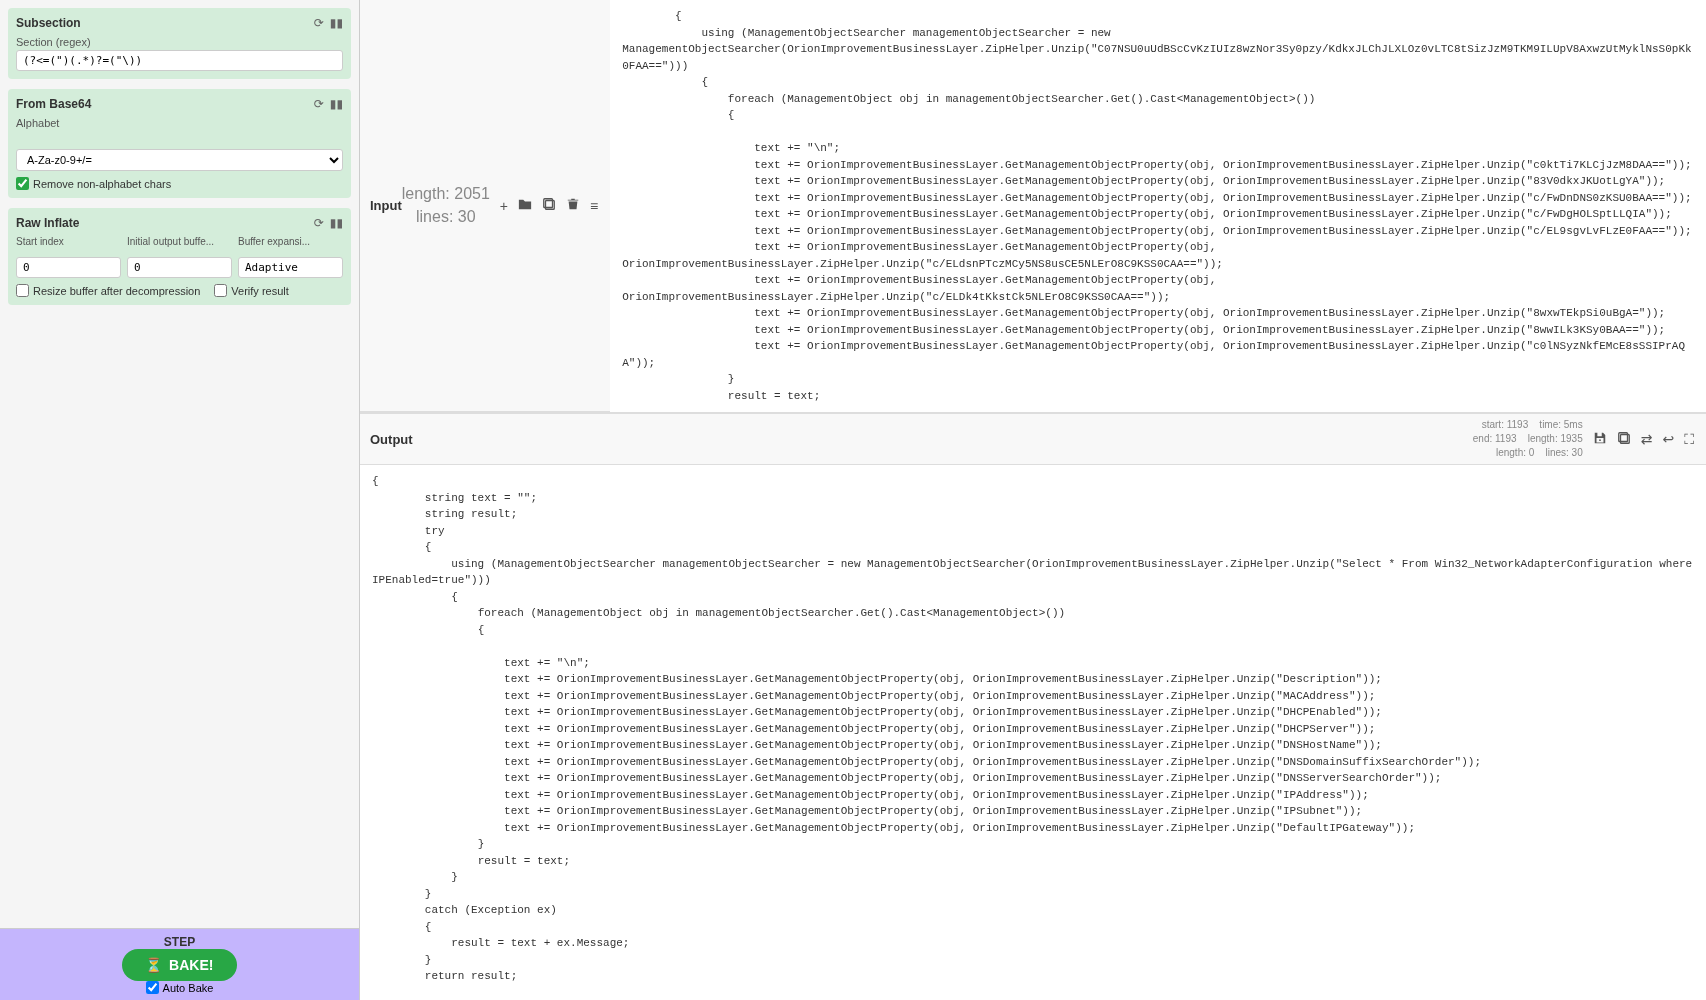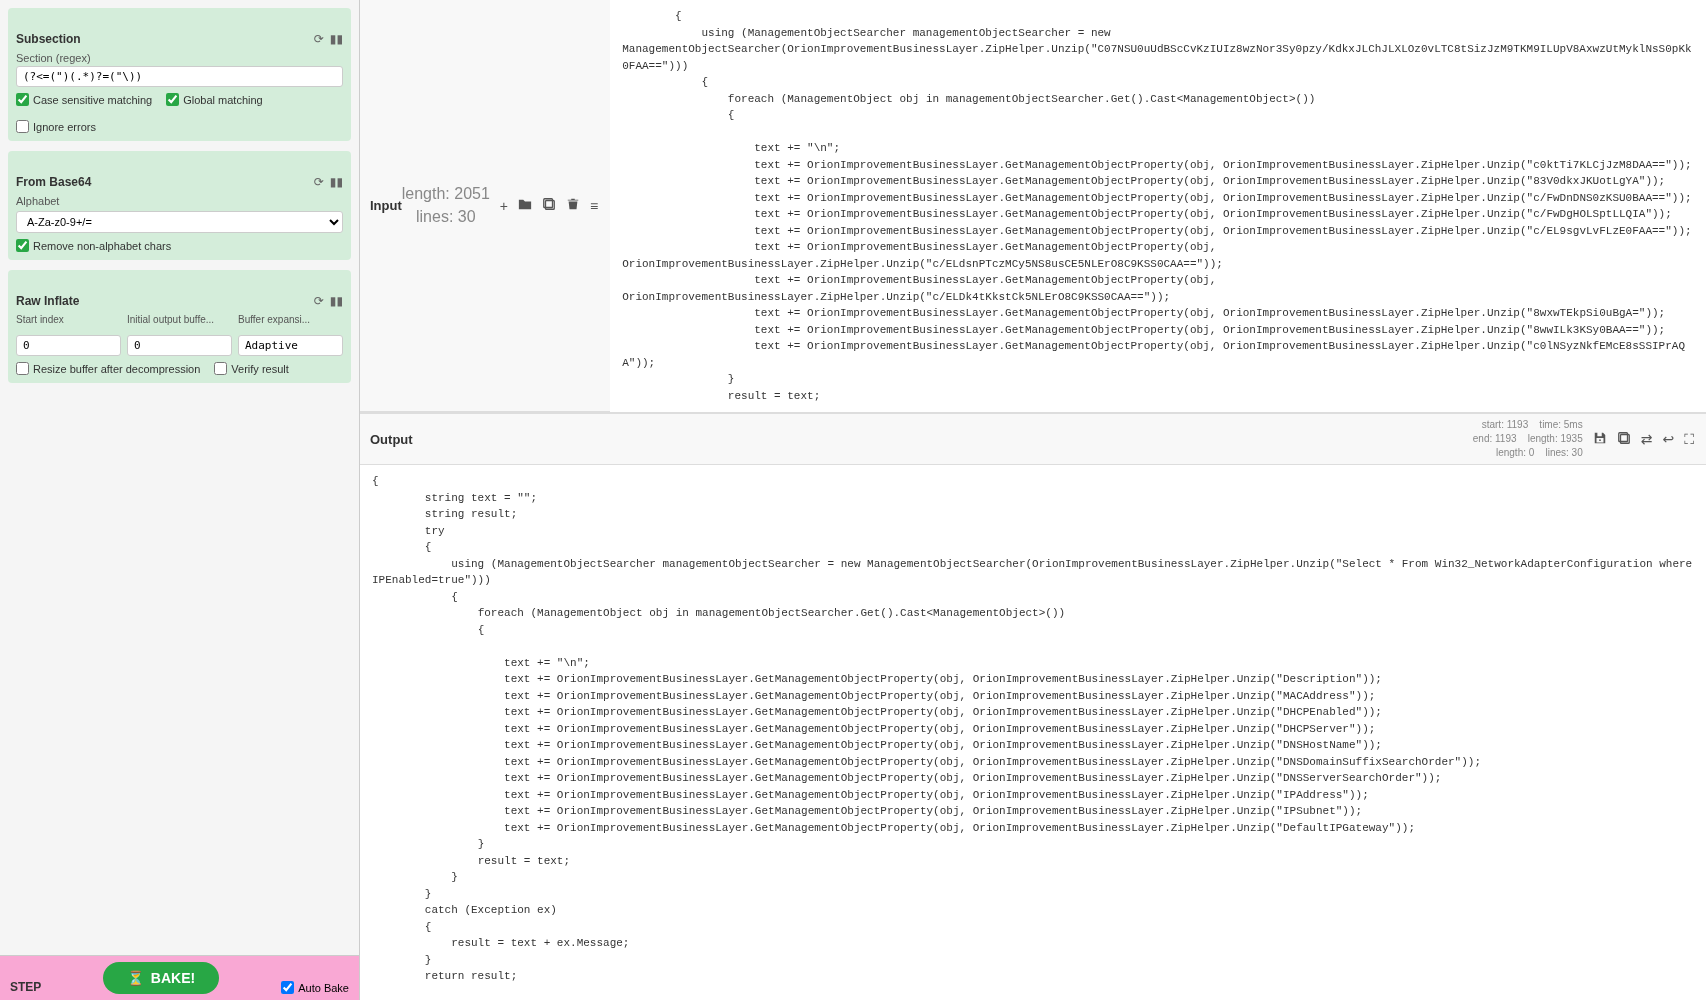--- a/index.html
+++ b/index.html
@@ -66,21 +66,20 @@
       border-radius: 4px;
       padding: 8px;
       margin-bottom: 10px;
     }
 
     .section-header {
       display: flex;
       justify-content: space-between;
       align-items: flex-start;
       margin-bottom: 6px;
-      margin-top: 16px;
     }
 
     .section-title {
       font-weight: bold;
       font-size: 12px;
       color: #333;
     }
 
     .section-controls {
       display: flex;
@@ -133,44 +132,45 @@
       height: 13px;
     }
 
     .select-field {
       width: 100%;
       border: 1px solid #ccc;
       border-radius: 3px;
       padding: 3px 6px;
       font-size: 11px;
       background: #fff;
-      margin-top: 2px;
+      margin-top: 18px;
     }
 
     .two-col {
       display: grid;
       grid-template-columns: 1fr 1fr 1fr;
       gap: 6px;
       margin-top: 6px;
     }
 
     .two-col-label {
       font-size: 10px;
       color: #555;
       margin-bottom: 10px;
     }
 
     
     .bottom-bar {
-      background: #f9a8d4;
+      background: #c4b5fd;
       border-top: 1px solid #ccc;
       padding: 6px 10px;
       display: flex;
-      align-items: flex-end;
+      align-items: center;
       justify-content: space-between;
+      flex-direction: column;
     }
 
     .step-label {
       font-size: 12px;
       color: #333;
       font-weight: bold;
     }
 
     .bake-btn {
       background: #28a745;
@@ -307,34 +307,20 @@
     <div class="section-block">
       <div class="section-header">
         <span class="section-title">Subsection</span>
         <div class="section-controls">
           <button class="section-ctrl-btn" title="Reset">⟳</button>
           <button class="section-ctrl-btn" title="Pause">▮▮</button>
         </div>
       </div>
       <div class="field-label">Section (regex)</div>
       <input class="field-input" type="text" value="(?&lt;=(&quot;)(.*)?=(&quot;\))" style="">
-      <div class="checkbox-row">
-        <label class="checkbox-item">
-          <input type="checkbox" checked="" style="">
-          <span>Case sensitive matching</span>
-        </label>
-        <label class="checkbox-item">
-          <input type="checkbox" checked="" style="">
-          <span>Global matching</span>
-        </label>
-        <label class="checkbox-item">
-          <input type="checkbox" style="">
-          <span>Ignore errors</span>
-        </label>
-      </div>
     </div>
 
     <div class="section-block">
       <div class="section-header">
         <span class="section-title">From Base64</span>
         <div class="section-controls">
           <button class="section-ctrl-btn" title="Reset">⟳</button>
           <button class="section-ctrl-btn" title="Pause">▮▮</button>
         </div>
       </div>

